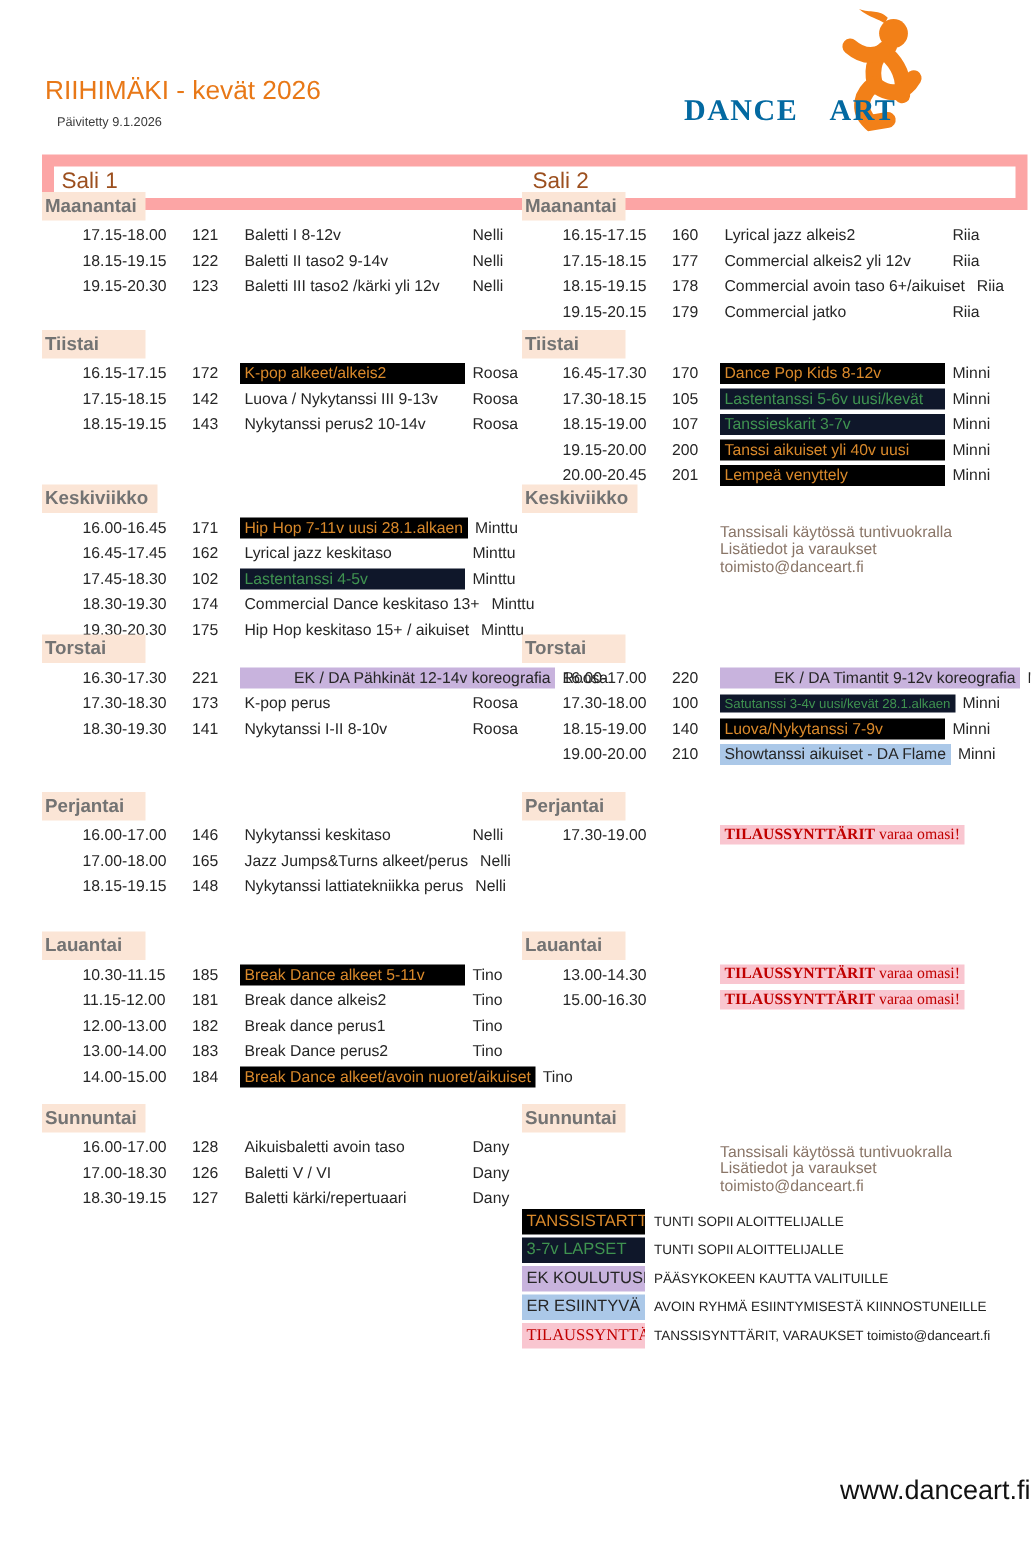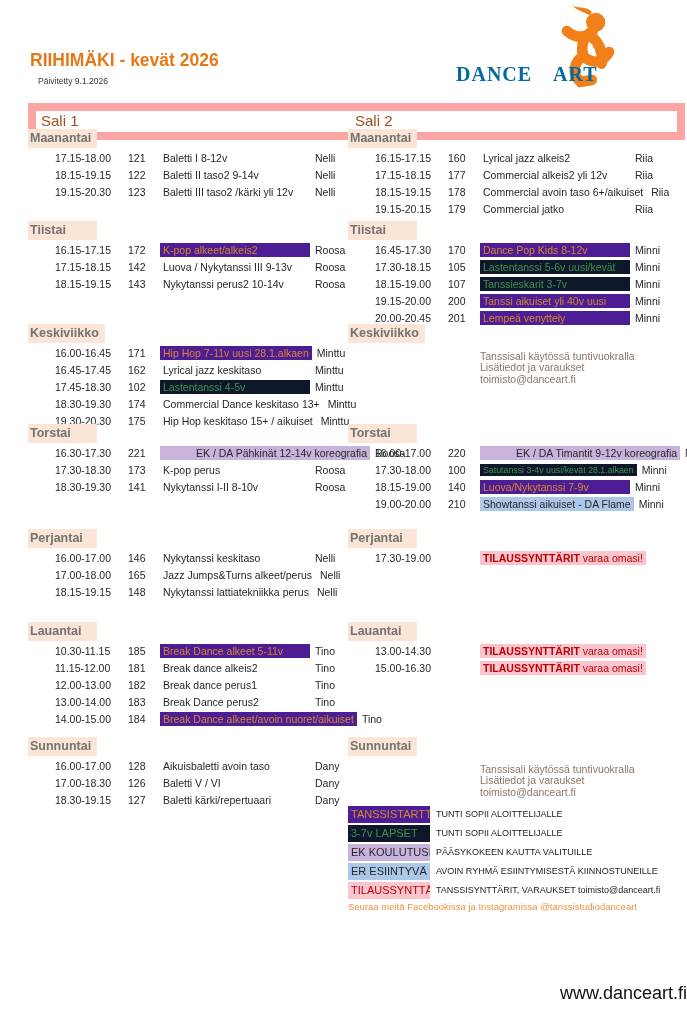--- a/index.html
+++ b/index.html
@@ -1,20 +1,20 @@
 <!DOCTYPE html>
 <html><head>
 <meta charset="utf-8">
 <style>
   html,body{margin:0;padding:0;background:#fff;}
   .page{position:relative;width:687px;height:1030px;background:#fff;overflow:hidden;
         font-family:"Liberation Sans",sans-serif;color:#262626;}
 
   
-  .page-title{position:absolute;left:30px;top:50px;font-size:17.5px;font-weight:bold;color:#e87817;}
+  .page-title{position:absolute;left:30px;top:50px;font-size:17.5px;font-weight:normal;color:#e87817;}
   .updated{position:absolute;left:38px;top:76px;font-size:8.5px;color:#3a3a3a;}
 
   
   .logo{position:absolute;right:26px;top:8px;width:205px;height:94px;}
   .logo-text{position:absolute;left:0;bottom:16px;z-index:2;font-family:"Liberation Serif",serif;
              font-weight:bold;font-size:20px;color:#0369a1;letter-spacing:1px;word-spacing:16px;white-space:nowrap;}
   .dancer{position:absolute;left:80px;top:-2px;width:104px;height:96px;z-index:1;}
 
   
   .hall-box{position:absolute;left:28px;top:103px;width:641px;height:21px;border:8px solid #fca5a5;}
@@ -29,25 +29,25 @@
   .section{position:absolute;left:0;width:335px;}
   .day-header{display:inline-block;min-width:69px;background:#fbe5d6;color:#737373;
               font-size:12.5px;font-weight:bold;padding:2px 6px 3px 2px;box-sizing:border-box;}
   .rows{margin-top:1px;}
   .row{display:flex;align-items:center;height:17px;font-size:10.5px;}
   .time{margin-left:27px;width:73px;flex:none;}
   .code{width:32px;flex:none;}
   .title{min-width:150px;white-space:nowrap;padding:1px 3px;box-sizing:border-box;flex:none;}
   .teacher{padding-left:5px;}
   .title.small{font-size:8.8px;}
-  .hl-yellow{background:#4c1d95;color:#d9892b;}
+  .hl-yellow{background:#000000;color:#d9892b;}
   .hl-green{background:#0f172a;color:#3f9350;}
   .hl-purple{background:#c8b3dd;color:#262626;padding-left:36px;}
   .hl-blue{background:#abc8e8;color:#262626;}
-  .hl-pink{background:#f9c6d0;color:#c00000;}
+  .hl-pink{background:#f9c6d0;color:#c00000;font-family:Liberation Serif, serif;}
   .info{margin-left:132px;height:17px;display:flex;align-items:center;font-size:10.5px;color:#8a7668;}
   .info-first{margin-top:4px;}
 
   
   .legend{position:absolute;left:348px;top:806px;width:330px;}
   .legend-row{display:flex;align-items:center;height:16px;margin-bottom:3px;}
   .legend-swatch{width:82px;flex:none;font-size:11px;padding:2.5px 3px;box-sizing:border-box;white-space:nowrap;overflow:hidden;}
   .legend-desc{margin-left:6px;font-size:9px;color:#222;white-space:nowrap;}
   .social{position:absolute;left:348px;top:901px;font-size:9.5px;color:#f0913f;}
 
@@ -382,16 +382,15 @@
       </div>
       <div class="legend-row">
         <span class="legend-swatch hl-blue">ER ESIINTYVÄ RYHMÄ</span>
         <span class="legend-desc">AVOIN RYHMÄ ESIINTYMISESTÄ KIINNOSTUNEILLE</span>
       </div>
       <div class="legend-row">
         <span class="legend-swatch hl-pink">TILAUSSYNTTÄRIT</span>
         <span class="legend-desc">TANSSISYNTTÄRIT, VARAUKSET toimisto@danceart.fi</span>
       </div>
     </div>
-  <div class="social">Seuraa meitä Facebookissa ja Instagramissa @tanssistudiodanceart</div>
 
   <div class="footer">www.danceart.fi</div>
 </div>
 
 </body></html>

